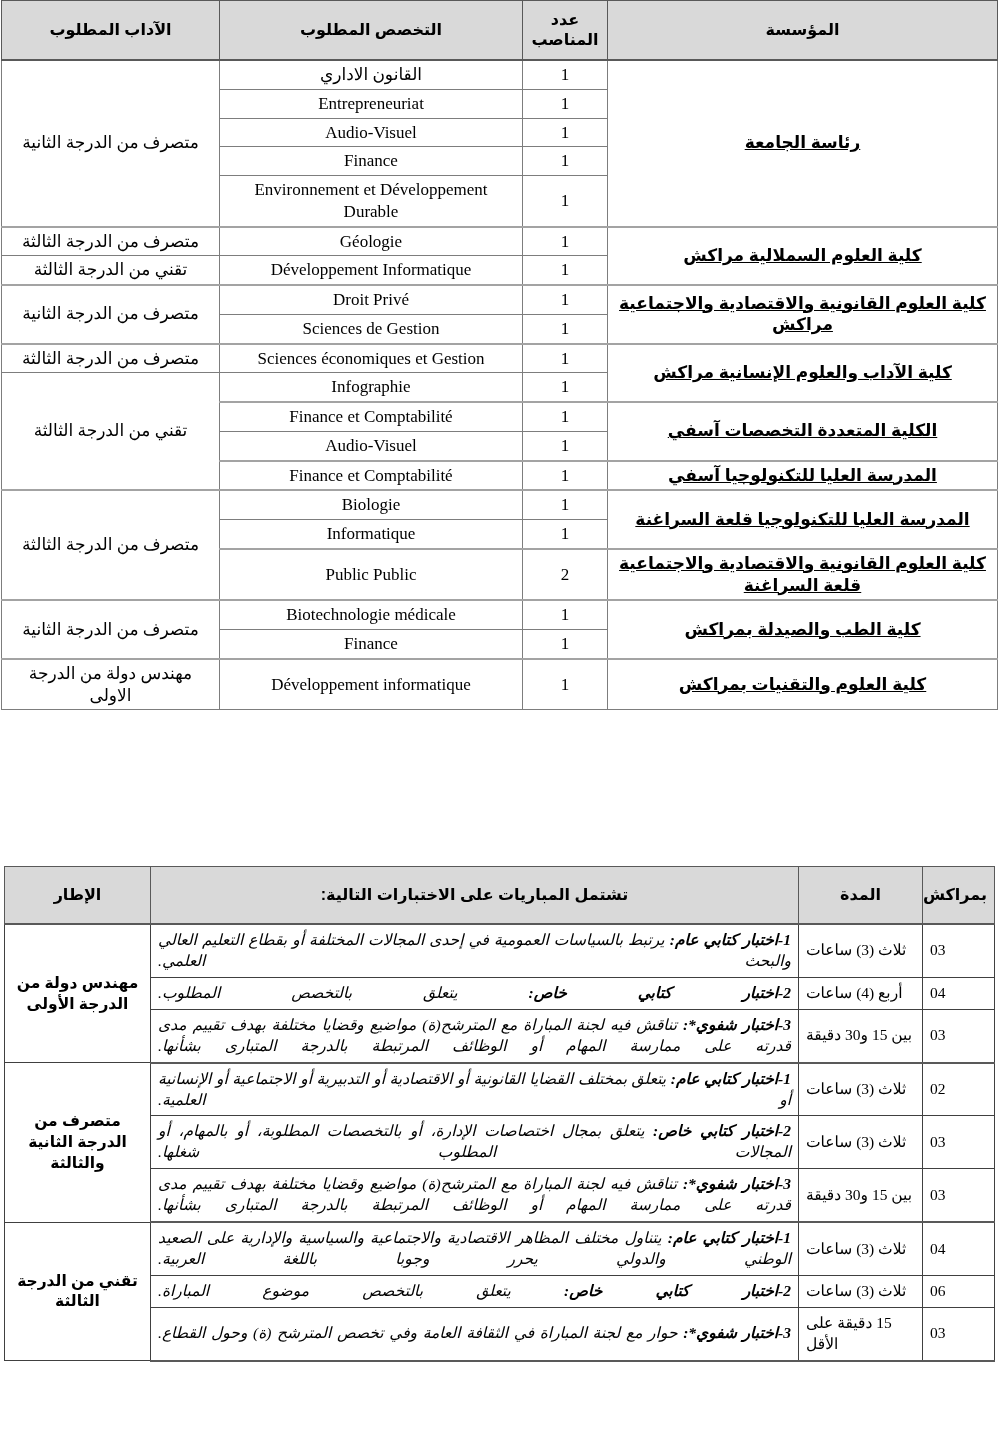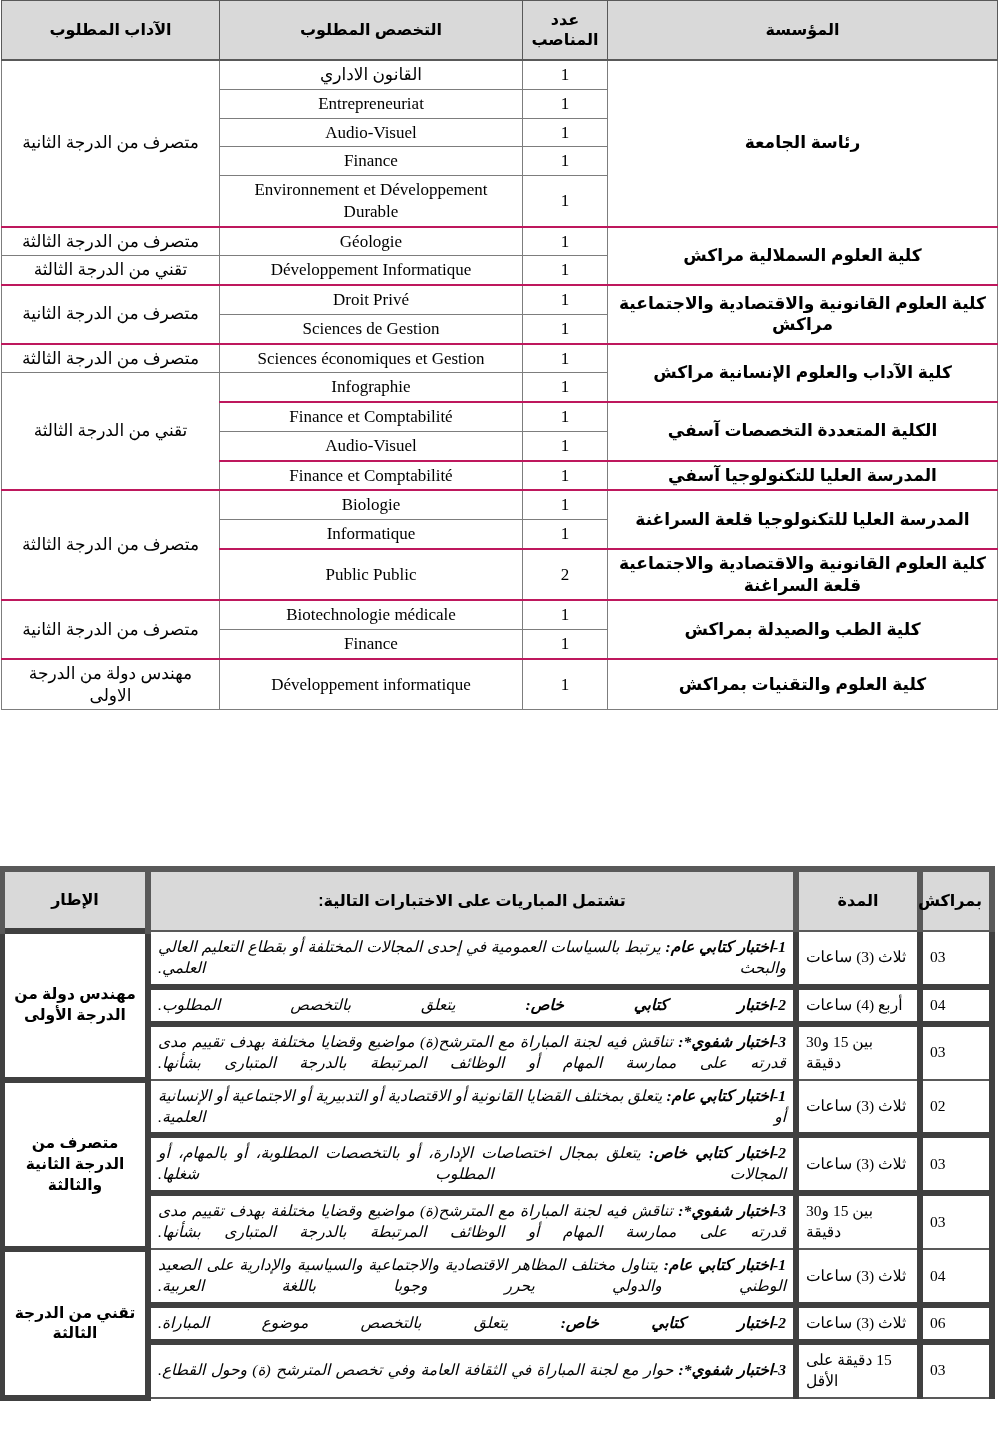--- a/index.html
+++ b/index.html
@@ -53,56 +53,57 @@
     font-size: 16px;
     height: 52px;
     border-color: #595959;
     border-bottom-width: 2px;
   }
   td.inst {
     font-family: "Liberation Sans", "DejaVu Sans", sans-serif;
     font-weight: bold;
     font-size: 16px;
     line-height: 1.35;
+    text-decoration: underline;
   }
   td.frame {
     font-size: 16.5px;
     line-height: 1.3;
   }
   td.spec {
     font-family: "Liberation Serif", "DejaVu Serif", serif;
     font-size: 18px;
     direction: ltr;
     line-height: 1.24;
   }
   td.count {
     font-size: 18px;
     direction: ltr;
   }
   tr.grp-top > td,
-  tr.grp-top > th { border-top: 2px solid #be185d; }
+  tr.grp-top > th { border-top: 2px solid #a3a3a3; }
   td.grp-cell { border-top: 2px solid #595959; border-bottom: 2px solid #595959; }
 
   
   table.exams {
     border-collapse: collapse;
     table-layout: fixed;
     width: 990px;
     position: absolute;
     top: 866px;
     right: 5px;
   }
   table.exams col.e-frame  { width: 146px; }
   table.exams col.e-desc   { width: 648px; }
   table.exams col.e-dur    { width: 124px; }
   table.exams col.e-coef   { width: 72px; }
 
   table.exams th,
   table.exams td {
-    border: 6px solid #404040;
+    border: 1px solid #404040;
     padding: 5px 7px;
     vertical-align: middle;
     font-size: 15.5px;
     line-height: 1.35;
   }
   table.exams thead th {
     background: #d9d9d9;
     font-family: "Liberation Sans", "DejaVu Sans", sans-serif;
     font-weight: bold;
     font-size: 16px;

